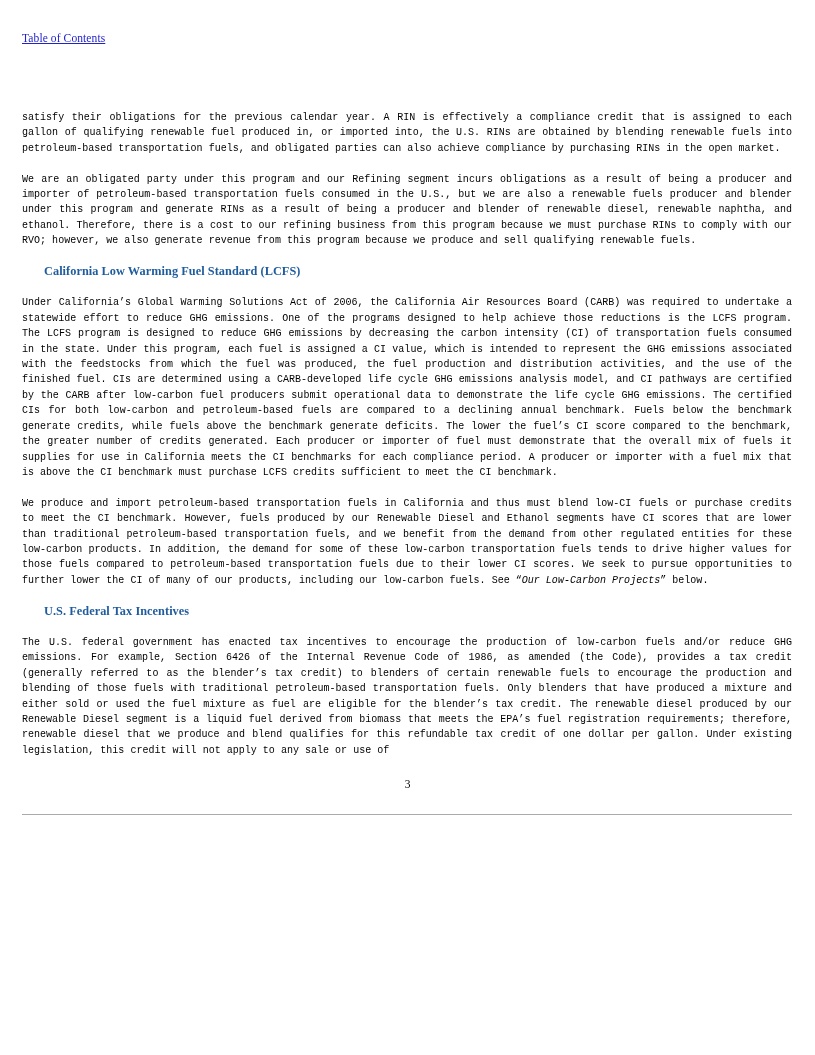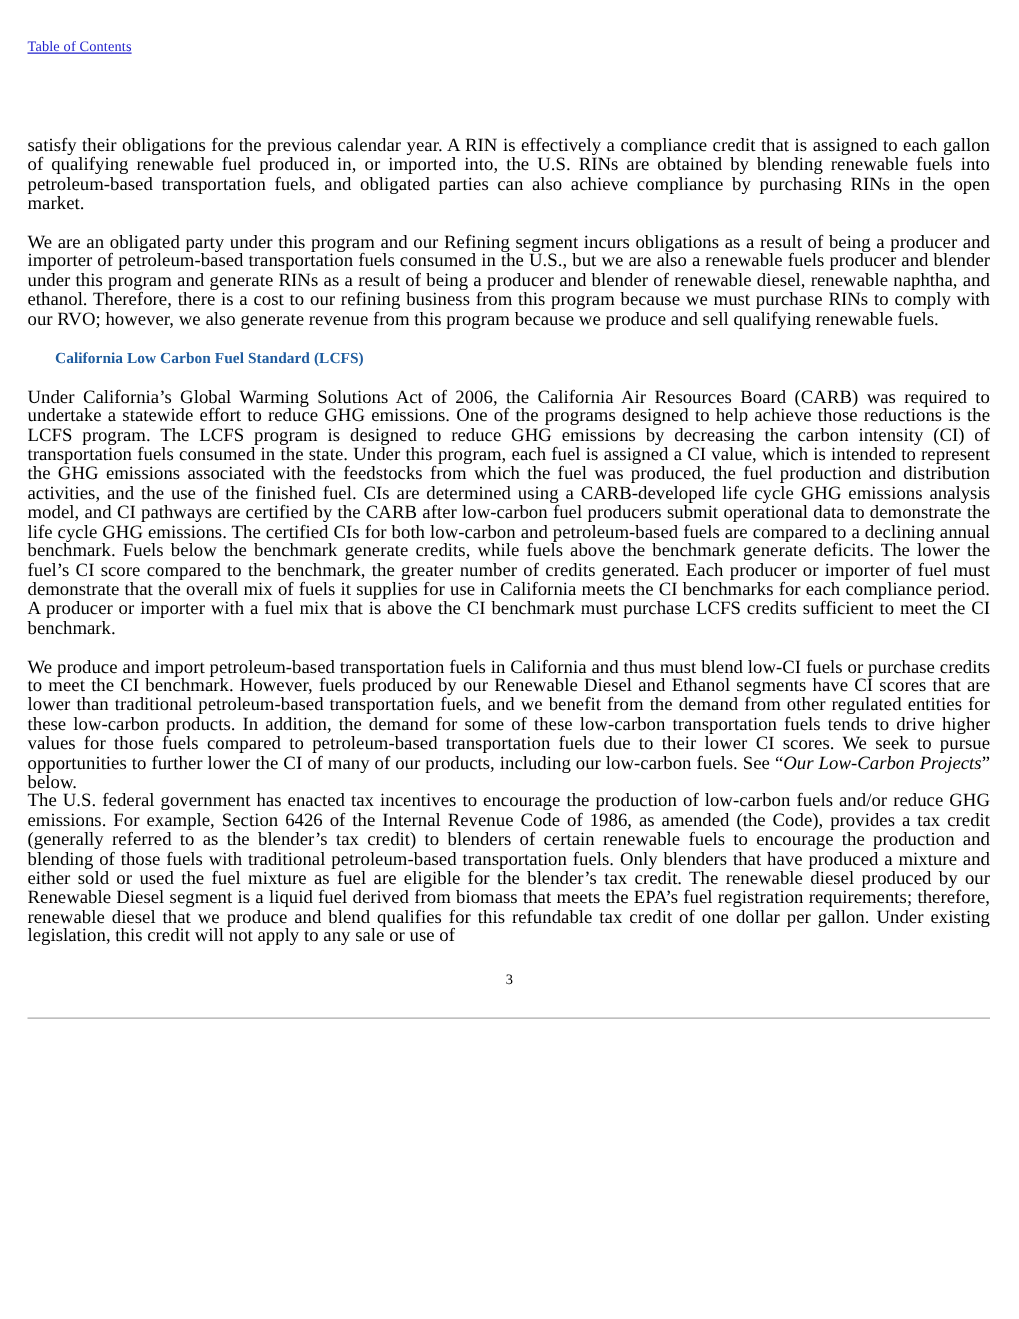--- a/index.html
+++ b/index.html
@@ -34,25 +34,26 @@
     letter-spacing: 0.1px;
   }
   .content {
     position: absolute;
     left: 22px;
     top: 110px;
     width: 770px;
   }
   p.body-text {
     margin: 0 0 0 0;
-    font-size: 15px;
+    font-size: 10px;
     line-height: 15.4px;
     text-align: justify;
     text-justify: inter-word;
     letter-spacing: 0.02px;
+    font-family: Liberation Mono, monospace;
   }
   p.gap-before {
     margin-top: 15.4px;
   }
   h3.section-heading {
     margin: 15.4px 0 0 0;
     padding-left: 22px;
     font-size: 12.3px;
     line-height: 15.4px;
     font-weight: bold;
@@ -92,26 +93,27 @@
   <div class="toc-link-wrap">
     <a class="toc-link" href="#">Table of Contents</a>
   </div>
 
   <div class="content">
 
     <p class="body-text">satisfy their obligations for the previous calendar year. A RIN is effectively a compliance credit that is assigned to each gallon of qualifying renewable fuel produced in, or imported into, the U.S. RINs are obtained by blending renewable fuels into petroleum-based transportation fuels, and obligated parties can also achieve compliance by purchasing RINs in the open market.</p>
 
     <p class="body-text gap-before">We are an obligated party under this program and our Refining segment incurs obligations as a result of being a producer and importer of petroleum-based transportation fuels consumed in the U.S., but we are also a renewable fuels producer and blender under this program and generate RINs as a result of being a producer and blender of renewable diesel, renewable naphtha, and ethanol. Therefore, there is a cost to our refining business from this program because we must purchase RINs to comply with our RVO; however, we also generate revenue from this program because we produce and sell qualifying renewable fuels.</p>
 
-    <h3 class="section-heading">California Low Carbon Fuel Standard (LCFS)</h3>
+    <h3 class="section-heading">California Low Warming Fuel Standard (LCFS)</h3>
 
     <p class="body-text">Under California’s Global Warming Solutions Act of 2006, the California Air Resources Board (CARB) was required to undertake a statewide effort to reduce GHG emissions. One of the programs designed to help achieve those reductions is the LCFS program. The LCFS program is designed to reduce GHG emissions by decreasing the carbon intensity (CI) of transportation fuels consumed in the state. Under this program, each fuel is assigned a CI value, which is intended to represent the GHG emissions associated with the feedstocks from which the fuel was produced, the fuel production and distribution activities, and the use of the finished fuel. CIs are determined using a CARB-developed life cycle GHG emissions analysis model, and CI pathways are certified by the CARB after low-carbon fuel producers submit operational data to demonstrate the life cycle GHG emissions. The certified CIs for both low-carbon and petroleum-based fuels are compared to a declining annual benchmark. Fuels below the benchmark generate credits, while fuels above the benchmark generate deficits. The lower the fuel’s CI score compared to the benchmark, the greater number of credits generated. Each producer or importer of fuel must demonstrate that the overall mix of fuels it supplies for use in California meets the CI benchmarks for each compliance period. A producer or importer with a fuel mix that is above the CI benchmark must purchase LCFS credits sufficient to meet the CI benchmark.</p>
 
     <p class="body-text gap-before"><span>We produce and import petroleum-based transportation fuels in California and thus must blend low-CI fuels or purchase credits to meet the CI benchmark. However, fuels produced by our Renewable Diesel and Ethanol segments have CI scores that are lower than traditional petroleum-based transportation fuels, and we benefit from the demand from other regulated entities for these low-carbon products. In addition, the demand for some of these low-carbon transportation fuels tends to drive higher values for those fuels compared to petroleum-based transportation fuels due to their lower CI scores. We seek to pursue opportunities to further lower the CI of many of our products, including our low-carbon fuels. See “</span><span class="italic">Our Low-Carbon Projects</span><span>” below.</span></p>
 
+    <h3 class="section-heading">U.S. Federal Tax Incentives</h3>
 
     <p class="body-text">The U.S. federal government has enacted tax incentives to encourage the production of low-carbon fuels and/or reduce GHG emissions. For example, Section 6426 of the Internal Revenue Code of 1986, as amended (the Code), provides a tax credit (generally referred to as the blender’s tax credit) to blenders of certain renewable fuels to encourage the production and blending of those fuels with traditional petroleum-based transportation fuels. Only blenders that have produced a mixture and either sold or used the fuel mixture as fuel are eligible for the blender’s tax credit. The renewable diesel produced by our Renewable Diesel segment is a liquid fuel derived from biomass that meets the EPA’s fuel registration requirements; therefore, renewable diesel that we produce and blend qualifies for this refundable tax credit of one dollar per gallon. Under existing legislation, this credit will not apply to any sale or use of</p>
 
   </div>
 
   <div class="page-number">3</div>
 
   <div class="footer-rule"></div>
 
 </div>

